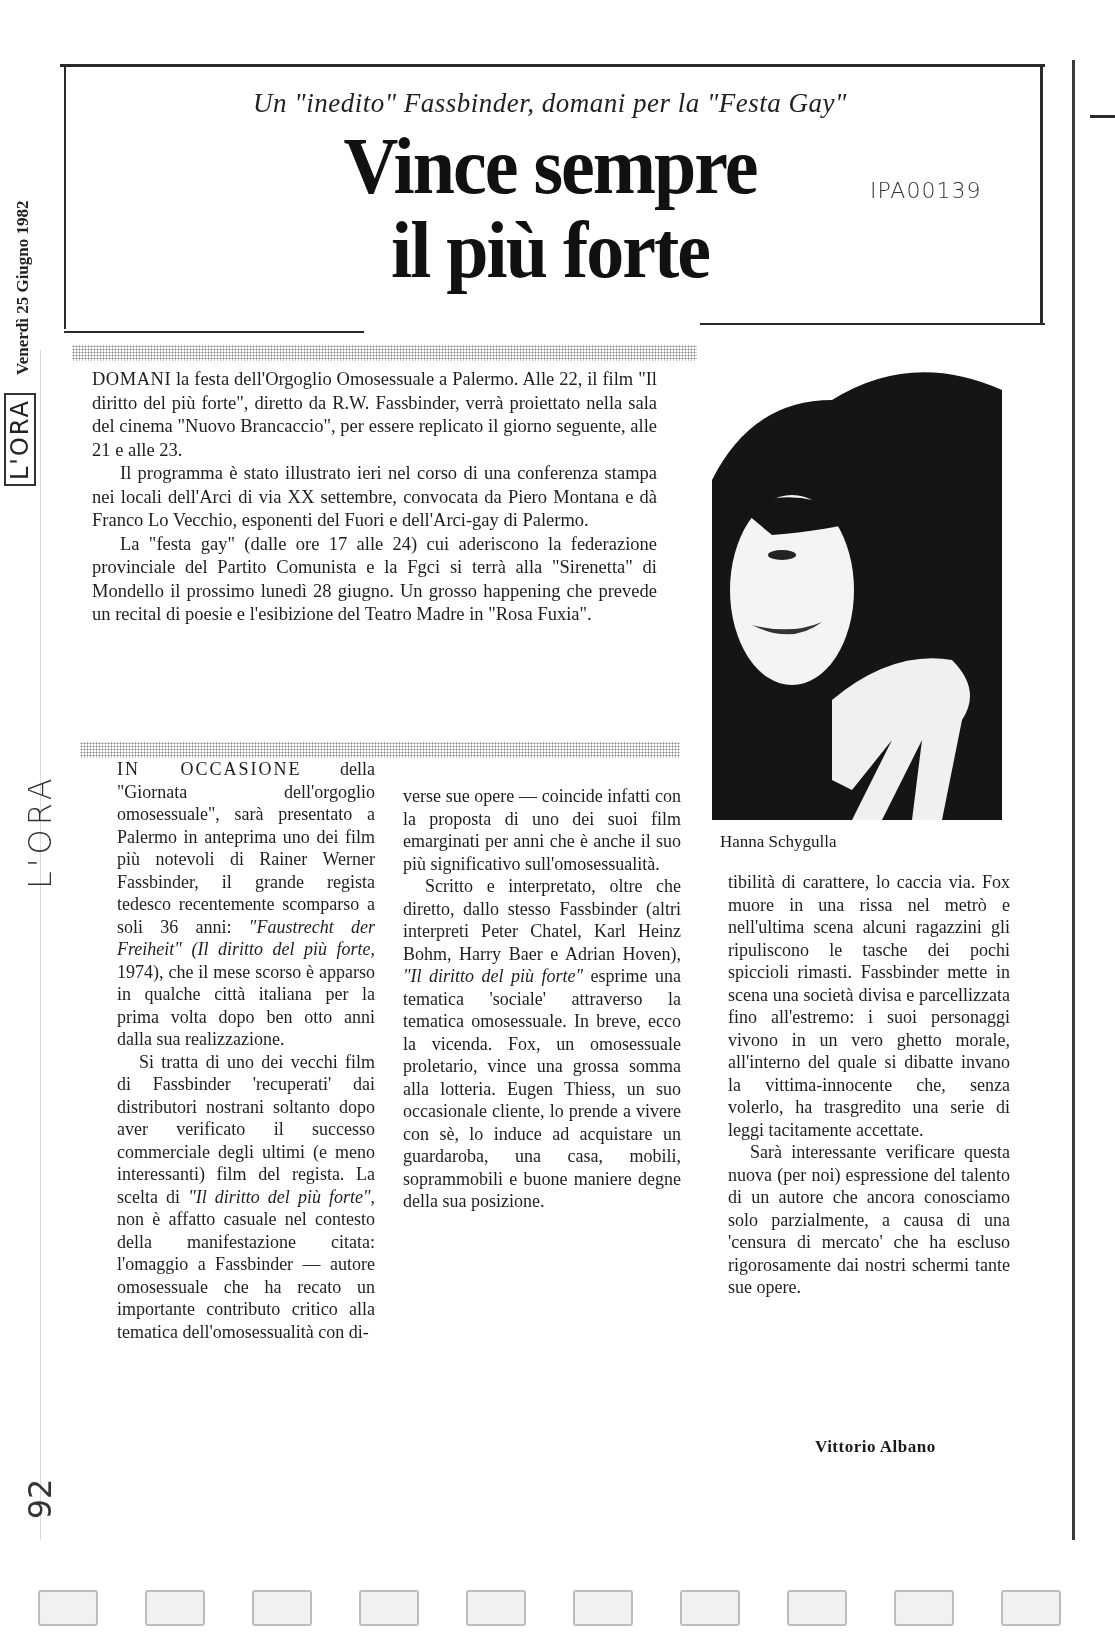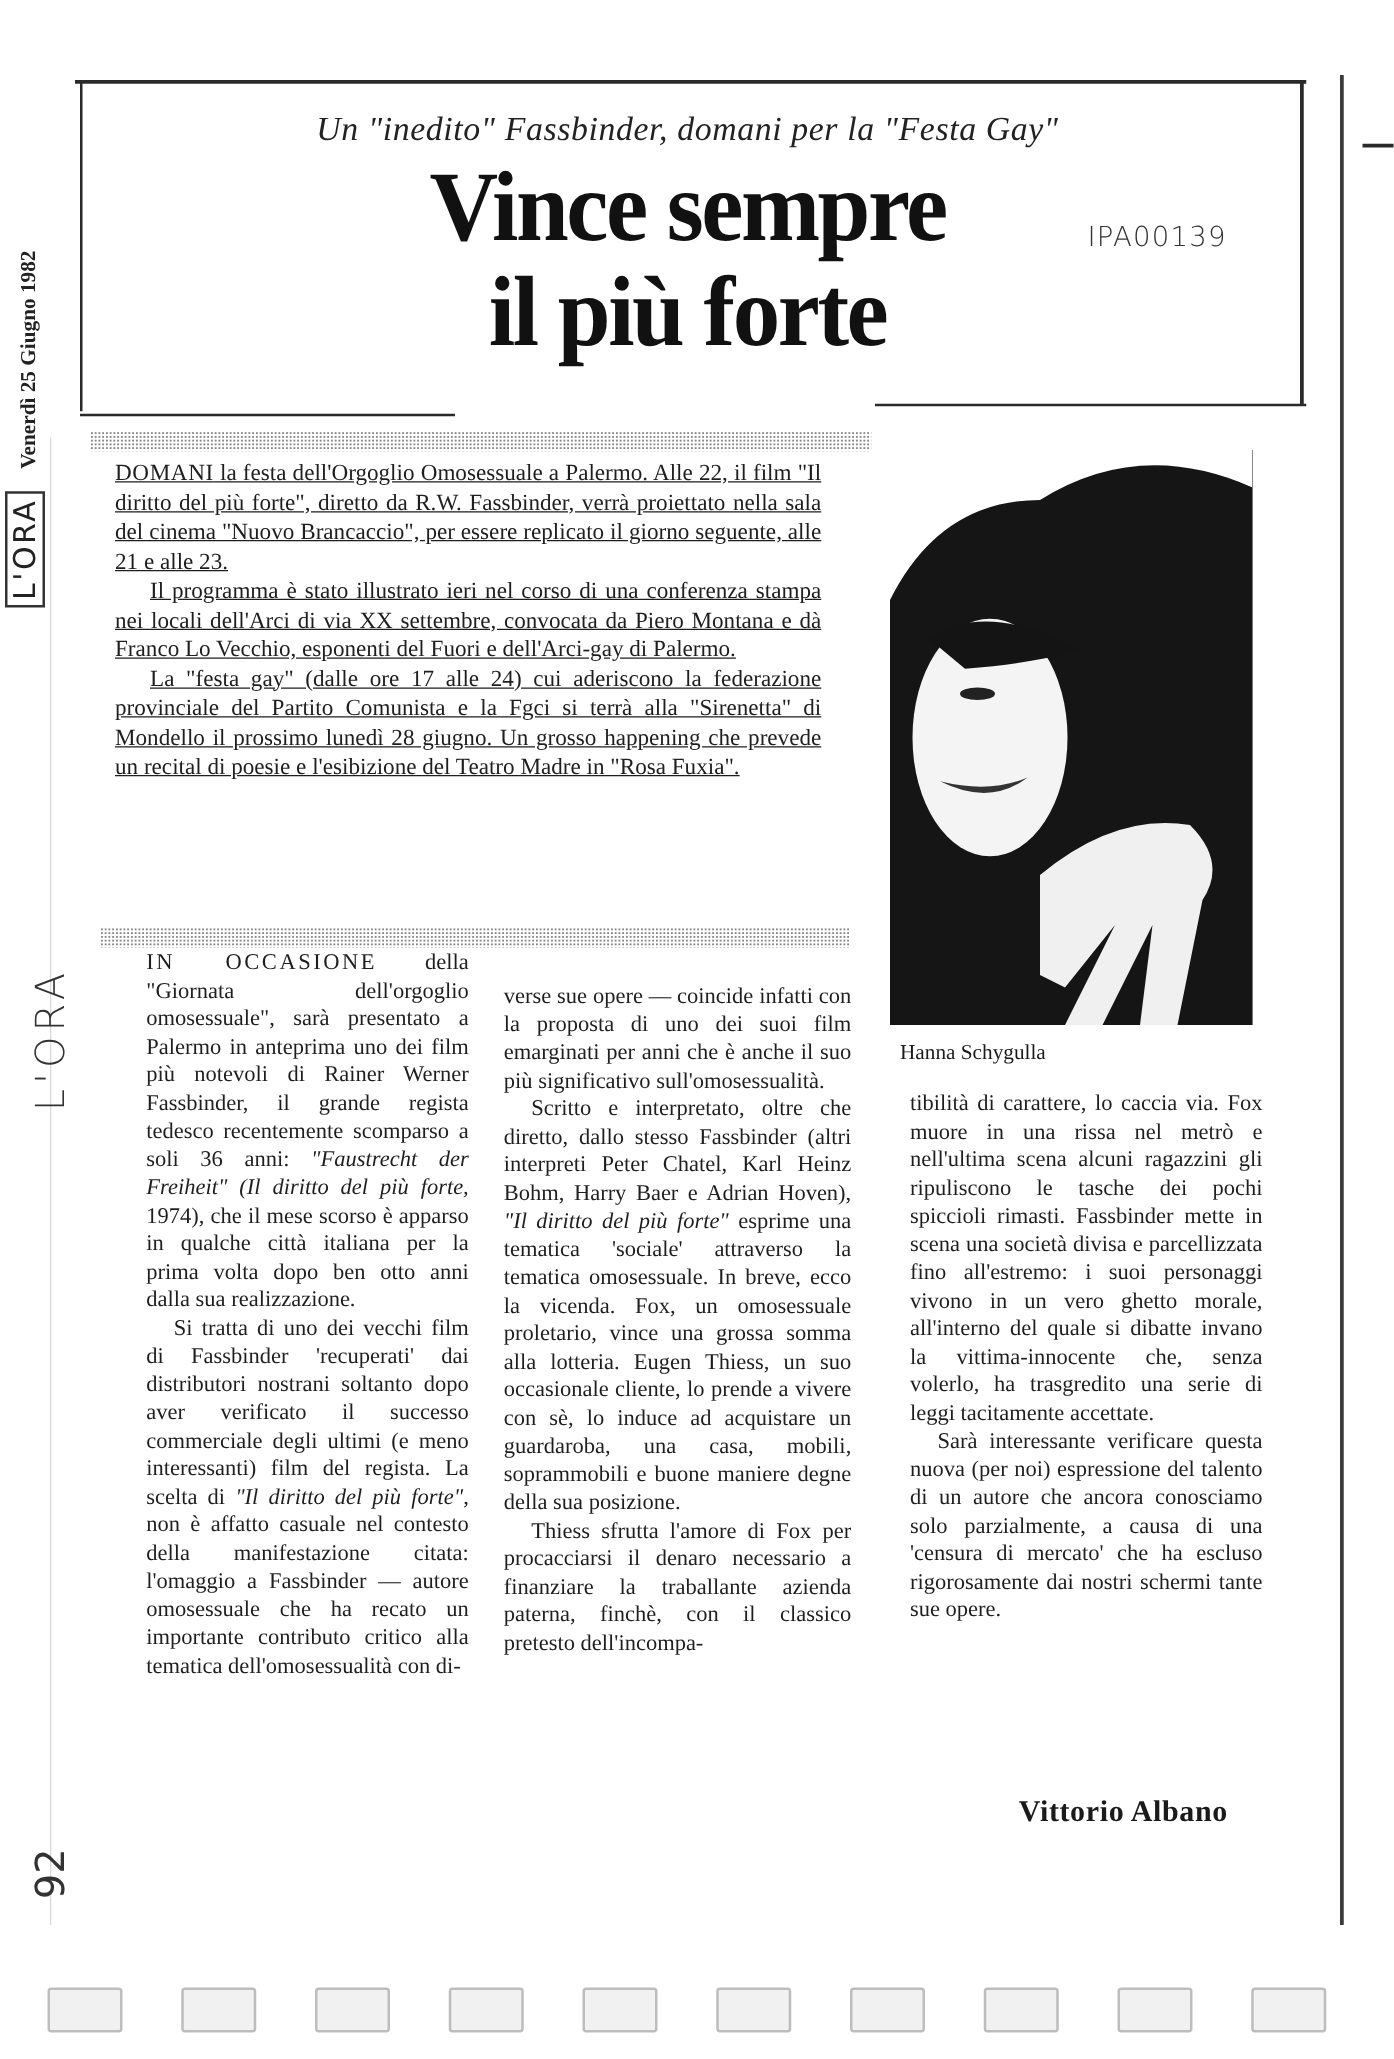--- a/index.html
+++ b/index.html
@@ -55,21 +55,21 @@
     .dots {
       height: 16px;
       background-image: radial-gradient(#888 0.9px, transparent 1.1px);
       background-size: 3px 3px;
     }
     .dots-1 { left: 72px; top: 345px; width: 625px; }
     .dots-2 { left: 80px; top: 742px; width: 600px; }
 
     .lead {
       left: 92px; top: 368px; width: 565px;
-      font-size: 18.5px; line-height: 23.5px; text-align: justify; color: #1e1e1e; text-decoration: underline;
+      font-size: 18.5px; line-height: 23.5px; text-align: justify; color: #1e1e1e;
     }
     .lead p { margin: 0; text-indent: 28px; }
     .lead p:first-child { text-indent: 0; }
     .lead .cap { letter-spacing: 0.5px; }
 
     .col {
       font-size: 18px; line-height: 22.5px; text-align: justify; color: #1e1e1e;
     }
     .col p { margin: 0; text-indent: 22px; }
     .col p.first { text-indent: 0; }
@@ -78,21 +78,21 @@
     .col-3 { left: 728px; top: 871px; width: 282px; }
     .col .open { letter-spacing: 2px; }
 
     .photo {
       left: 712px; top: 360px; width: 290px; height: 460px; background: #141414; overflow: hidden;
     }
     .caption {
       left: 720px; top: 832px; font-weight: normal; font-size: 17px; color: #1a1a1a;
     }
     .byline {
-      left: 815px; top: 1437px; font-weight: bold; font-size: 24px; color: #1a1a1a; letter-spacing: 0.5px;
+      left: 815px; top: 1437px; font-weight: bold; font-size: 17px; color: #1a1a1a; letter-spacing: 0.5px;
     }
     .holes { left: 0; top: 1590px; width: 1115px; height: 40px; }
     .hole {
       position: absolute; top: 0; width: 56px; height: 32px; background: #f1f1f1;
       border: 2px solid #bdbdbd; border-radius: 3px;
     }
   </style>
 </head>
 <body>
 
@@ -144,21 +144,20 @@
 <div class="abs dots dots-2"></div>
 
 <div class="abs col col-1">
   <p class="first"><span class="open">IN OCCASIONE</span><span> della "Giornata dell'orgoglio omosessuale", sarà presentato a Palermo in anteprima uno dei film più notevoli di Rainer Werner Fassbinder, il grande regista tedesco recentemente scomparso a soli 36 anni: </span><i>"Faustrecht der Freiheit" (Il diritto del più forte,</i><span> 1974), che il mese scorso è apparso in qualche città italiana per la prima volta dopo ben otto anni dalla sua realizzazione.</span></p>
   <p><span>Si tratta di uno dei vecchi film di Fassbinder 'recuperati' dai distributori nostrani soltanto dopo aver verificato il successo commerciale degli ultimi (e meno interessanti) film del regista. La scelta di </span><i>"Il diritto del più forte"</i><span>, non è affatto casuale nel contesto della manifestazione citata: l'omaggio a Fassbinder — autore omosessuale che ha recato un importante contributo critico alla tematica dell'omosessualità con di-</span></p>
 </div>
 
 <div class="abs col col-2">
   <p class="first">verse sue opere — coincide infatti con la proposta di uno dei suoi film emarginati per anni che è anche il suo più significativo sull'omosessualità.</p>
   <p><span>Scritto e interpretato, oltre che diretto, dallo stesso Fassbinder (altri interpreti Peter Chatel, Karl Heinz Bohm, Harry Baer e Adrian Hoven), </span><i>"Il diritto del più forte"</i><span> esprime una tematica 'sociale' attraverso la tematica omosessuale. In breve, ecco la vicenda. Fox, un omosessuale proletario, vince una grossa somma alla lotteria. Eugen Thiess, un suo occasionale cliente, lo prende a vivere con sè, lo induce ad acquistare un guardaroba, una casa, mobili, soprammobili e buone maniere degne della sua posizione.</span></p>
-  <p>Thiess sfrutta l'amore di Fox per procacciarsi il denaro necessario a finanziare la traballante azienda paterna, finchè, con il classico pretesto dell'incompa-</p>
 </div>
 
 <div class="abs col col-3">
   <p class="first">tibilità di carattere, lo caccia via. Fox muore in una rissa nel metrò e nell'ultima scena alcuni ragazzini gli ripuliscono le tasche dei pochi spiccioli rimasti. Fassbinder mette in scena una società divisa e parcellizzata fino all'estremo: i suoi personaggi vivono in un vero ghetto morale, all'interno del quale si dibatte invano la vittima-innocente che, senza volerlo, ha trasgredito una serie di leggi tacitamente accettate.</p>
   <p>Sarà interessante verificare questa nuova (per noi) espressione del talento di un autore che ancora conosciamo solo parzialmente, a causa di una 'censura di mercato' che ha escluso rigorosamente dai nostri schermi tante sue opere.</p>
 </div>
 
 <div class="abs byline">Vittorio Albano</div>
 
 <div class="abs holes">

